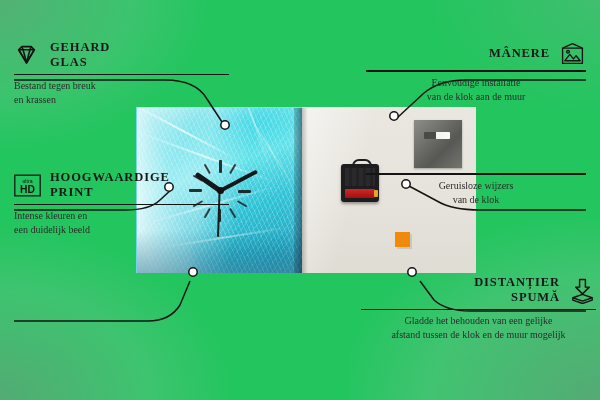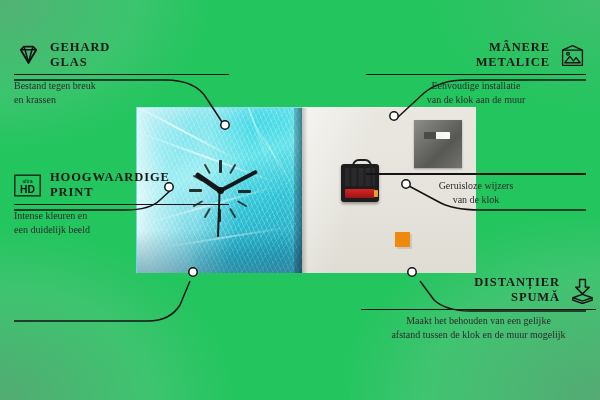--- a/index.html
+++ b/index.html
@@ -90,21 +90,21 @@
   .co-rule{height:1.6px;background:#141414;margin:3px 0 4px;}
   .co-desc{font-size:10px;color:#2b2b2b;line-height:1.42;}
 
   .callout.left .co-head{justify-content:flex-start;}
   .callout.left .co-title{text-align:left;}
   .callout.left .co-desc{text-align:left;}
   .callout.right .co-head{justify-content:flex-end;flex-direction:row;}
   .callout.right .co-title{text-align:right;}
   .callout.right .co-desc{text-align:center;}
 
-  .ico{width:27px;height:27px;flex:0 0 27px;display:flex;align-items:center;justify-content:flex-end;}
+  .ico{width:27px;height:27px;flex:0 0 27px;display:flex;align-items:center;justify-content:flex-start;}
   .ico svg{display:block;}
 
   #c-glas{left:14px;top:40px;}
   #c-print{left:14px;top:170px;}
   #c-randen{left:14px;top:281px;}
   #c-manere{right:14px;top:40px;width:220px;}
   #c-mecanism{right:14px;top:170px;width:220px;}
   #c-distantier{right:4px;top:275px;width:235px;}
 
   #c-distantier .co-desc{text-align:center;}
@@ -239,21 +239,21 @@
       </span>
       <span class="co-title"><span>HOOGWAARDIGE</span><br><span>PRINT</span></span>
     </div>
     <div class="co-rule"></div>
     <div class="co-desc"><span>Intense kleuren en</span><br><span>een duidelijk beeld</span></div>
   </div>
 
 
   <div class="callout right" id="c-manere">
     <div class="co-head">
-      <span class="co-title"><span>MÂNERE</span><br><span>METALICE</span></span>
+      <span class="co-title"><span>MÂNERE</span><br></span>
       <span class="ico">
         <svg width="28" height="25" viewBox="0 0 30 26" fill="none" stroke="#141414" stroke-width="1.5" stroke-linejoin="round">
           <rect x="4" y="7" width="22" height="17"></rect>
           <path d="M15 2 L4 7 M15 2 L26 7"></path>
           <path d="M6.5 21 L12 14 L16 19 L19 15.5 L23.5 21 Z"></path>
           <circle cx="10" cy="11" r="1.5"></circle>
         </svg>
       </span>
     </div>
     <div class="co-rule"></div>
@@ -270,16 +270,16 @@
       <span class="co-title"><span>DISTANȚIER</span><br><span>SPUMĂ</span></span>
       <span class="ico">
         <svg width="28" height="27" viewBox="0 0 28 27" fill="none" stroke="#141414" stroke-width="1.5" stroke-linejoin="round">
           <path d="M11 2 h6 v8 h4 l-7 7 -7-7 h4 z"></path>
           <path d="M14 17.5 L24 21 L14 24.5 L4 21 Z"></path>
           <path d="M4 21 v2.5 L14 27 L24 23.5 V21"></path>
         </svg>
       </span>
     </div>
     <div class="co-rule"></div>
-    <div class="co-desc"><span>Maakt het behouden van een gelijke</span><br><span>afstand tussen de klok en de muur mogelijk</span></div>
+    <div class="co-desc"><span>Gladde het behouden van een gelijke</span><br><span>afstand tussen de klok en de muur mogelijk</span></div>
   </div>
 
 </div>
 
 </body></html>

